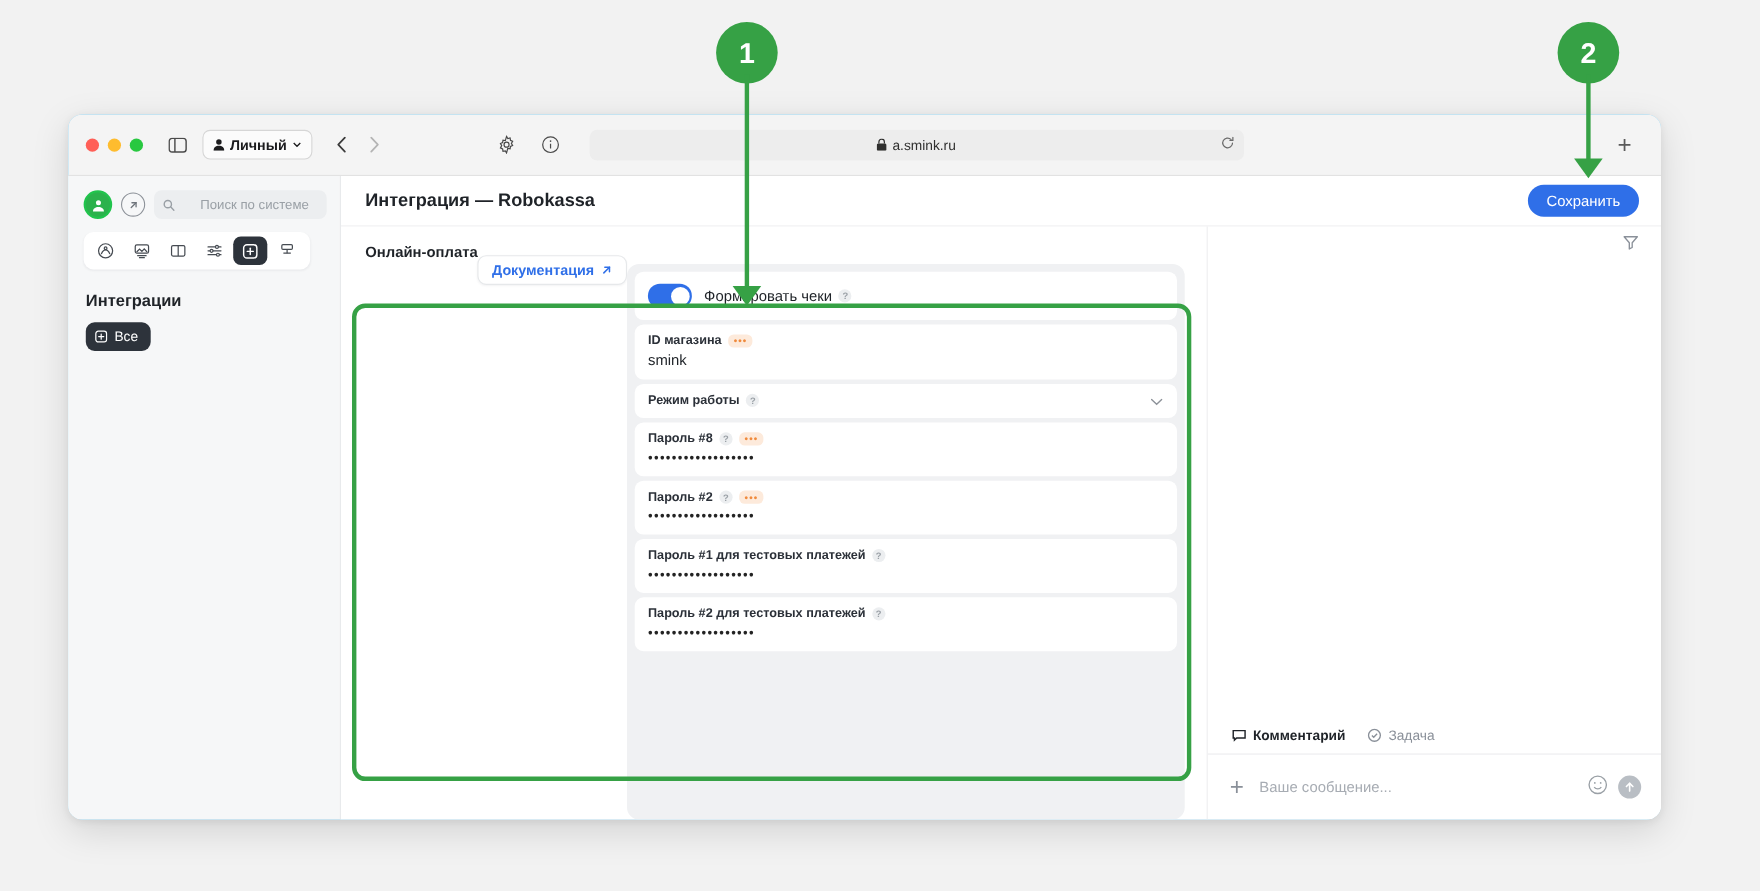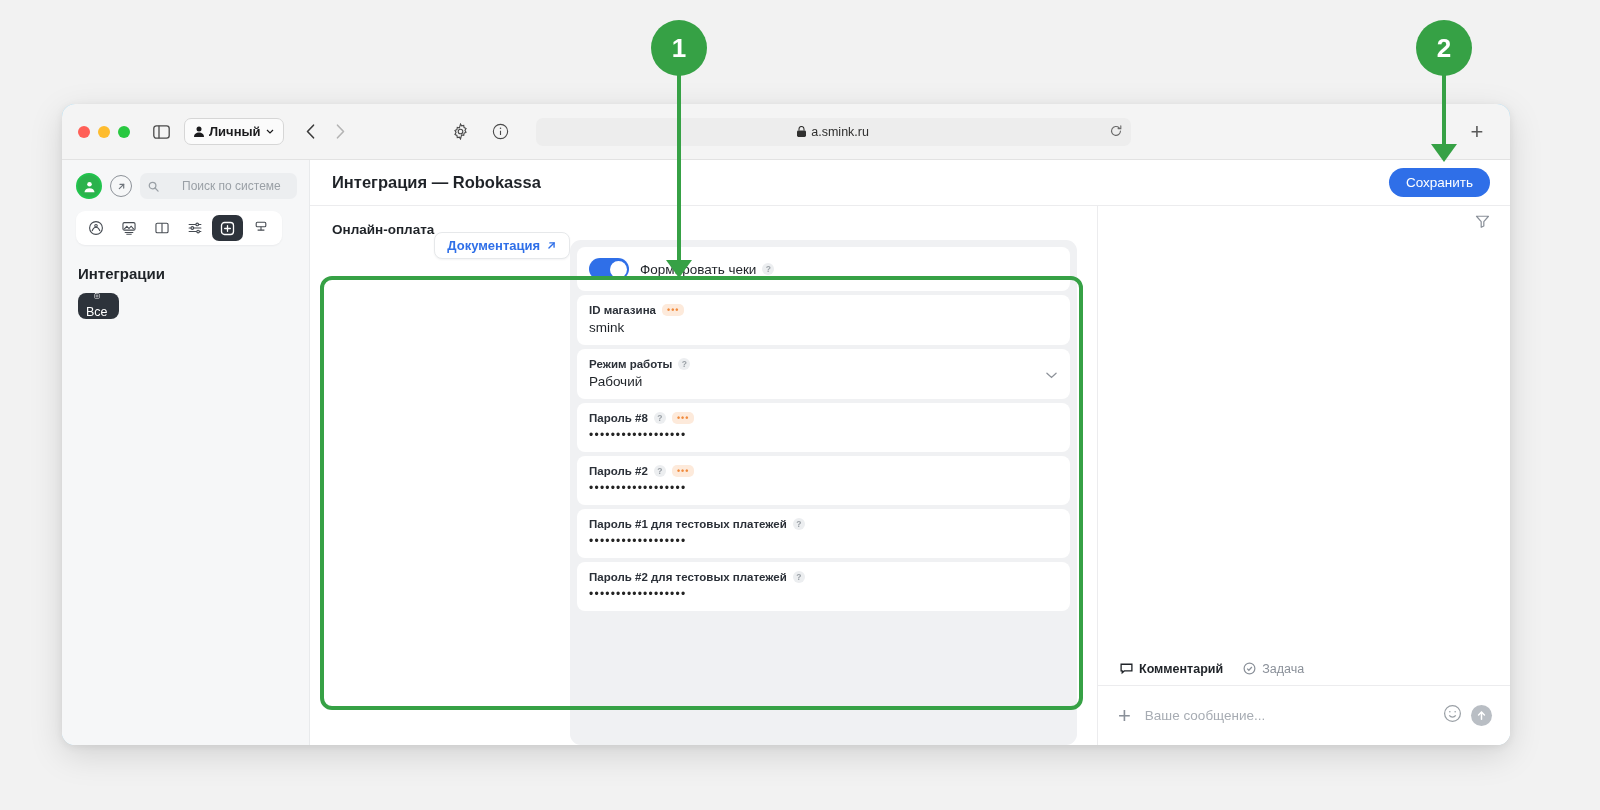--- a/index.html
+++ b/index.html
@@ -102,21 +102,21 @@
     width: 31px; height: 26px; border-radius: 7px;
     display: flex; align-items: center; justify-content: center;
     color: #464b52;
   }
   .irow-btn.active { background: #2d333b; color: #fff; }
 
   .sb-title { margin: 20px 0 0 16px; font-size: 15px; font-weight: 700; color: #1f2328; }
   .chip-all {
     margin: 11px 0 0 16px; display: inline-flex; align-items: center; gap: 6px;
     background: #2d333b; color: #fff; border-radius: 8px;
-    height: 26px; padding: 0 11px 0 8px; font-size: 12.5px; width: fit-content; flex-direction: column;
+    height: 26px; padding: 0 11px 0 8px; font-size: 12.5px; width: fit-content;
   }
   .sb-bottom { margin-top: auto; display: flex; align-items: center; gap: 10px; padding: 0 0 20px 18px;}
   .chat-fab {
     width: 41px; height: 41px; border-radius: 13px; background: #2d333b;
     display: flex; align-items: center; justify-content: center; color: #fff;
   }
   .brandtxt { font-size: 13.5px; color: #9aa1a9; display: flex; align-items: center; gap: 7px; }
 
   
   .center { flex: 1; display: flex; flex-direction: column; background: #fff; min-width: 0;}
@@ -427,21 +427,20 @@
                   <span class="pill-dots">•••</span>
                 </div>
                 <div class="f-value">smink</div>
               </div>
 
               <div class="field select-row">
                 <div class="f-label">
                   <span>Режим работы</span>
                   <span class="help">?</span>
                 </div>
-                <div class="f-value">Рабочий</div>
                 <span class="chev">
                   <svg width="11" height="7" viewBox="0 0 12 7" fill="none" stroke="currentColor" stroke-width="1.4" stroke-linecap="round">
                       <path d="M1 1l5 4.6L11 1"></path>
                     </svg>
                 </span>
               </div>
 
               <div class="field">
                 <div class="f-label">
                   <span>Пароль #8</span>

